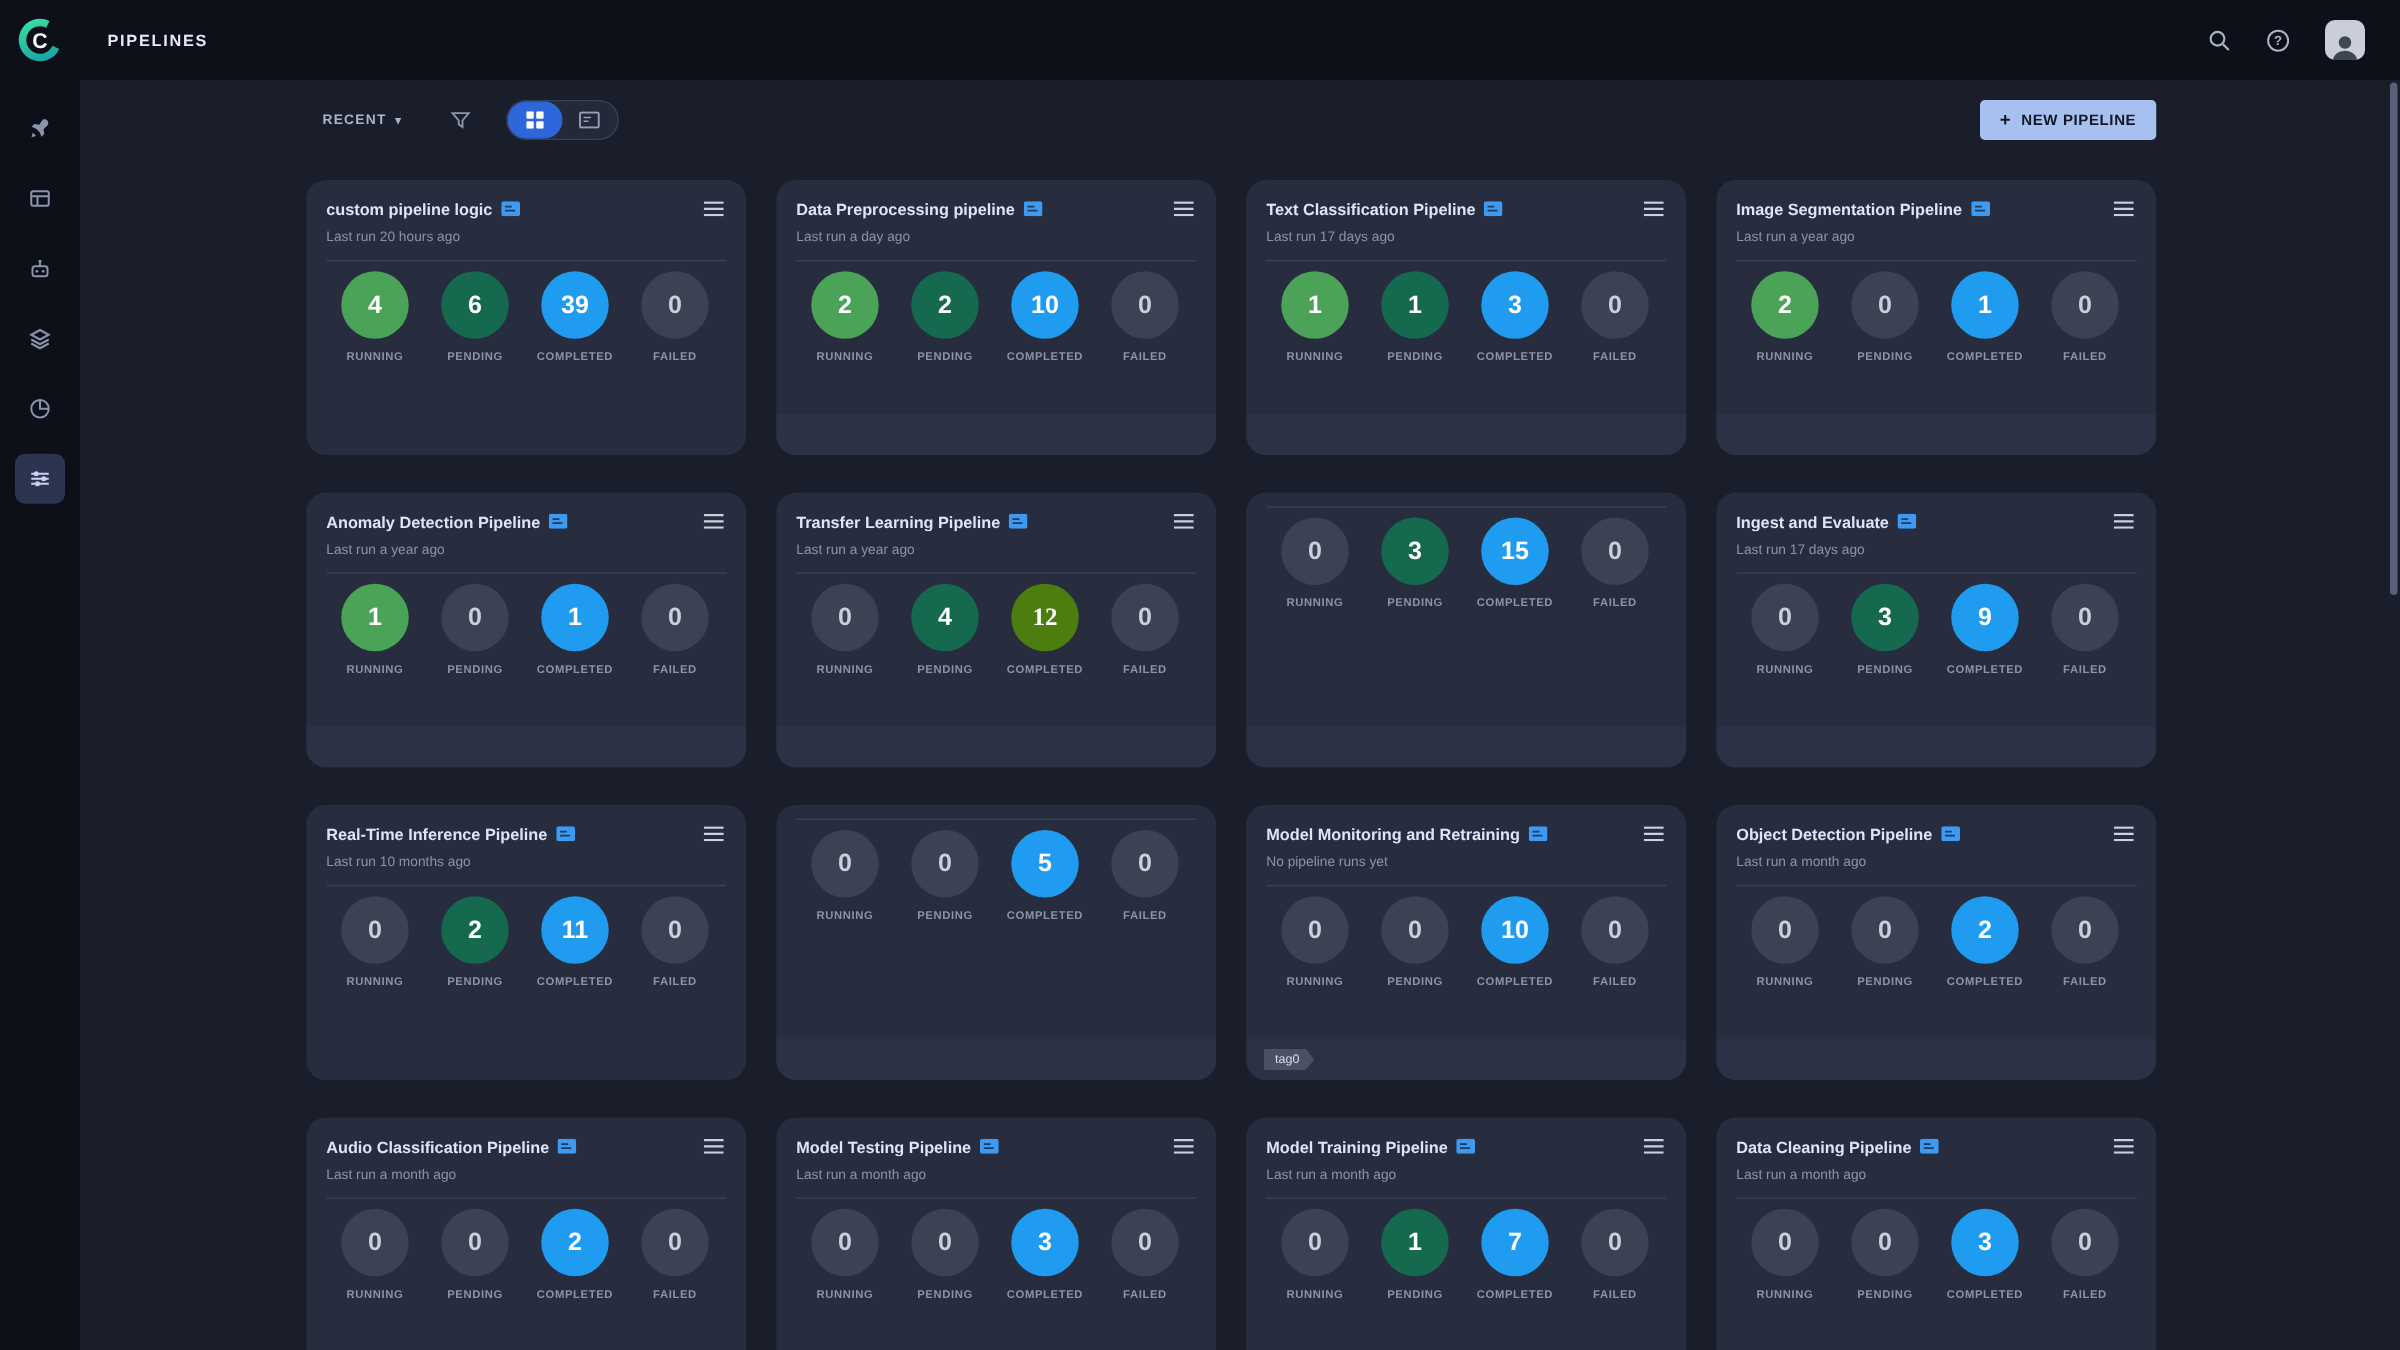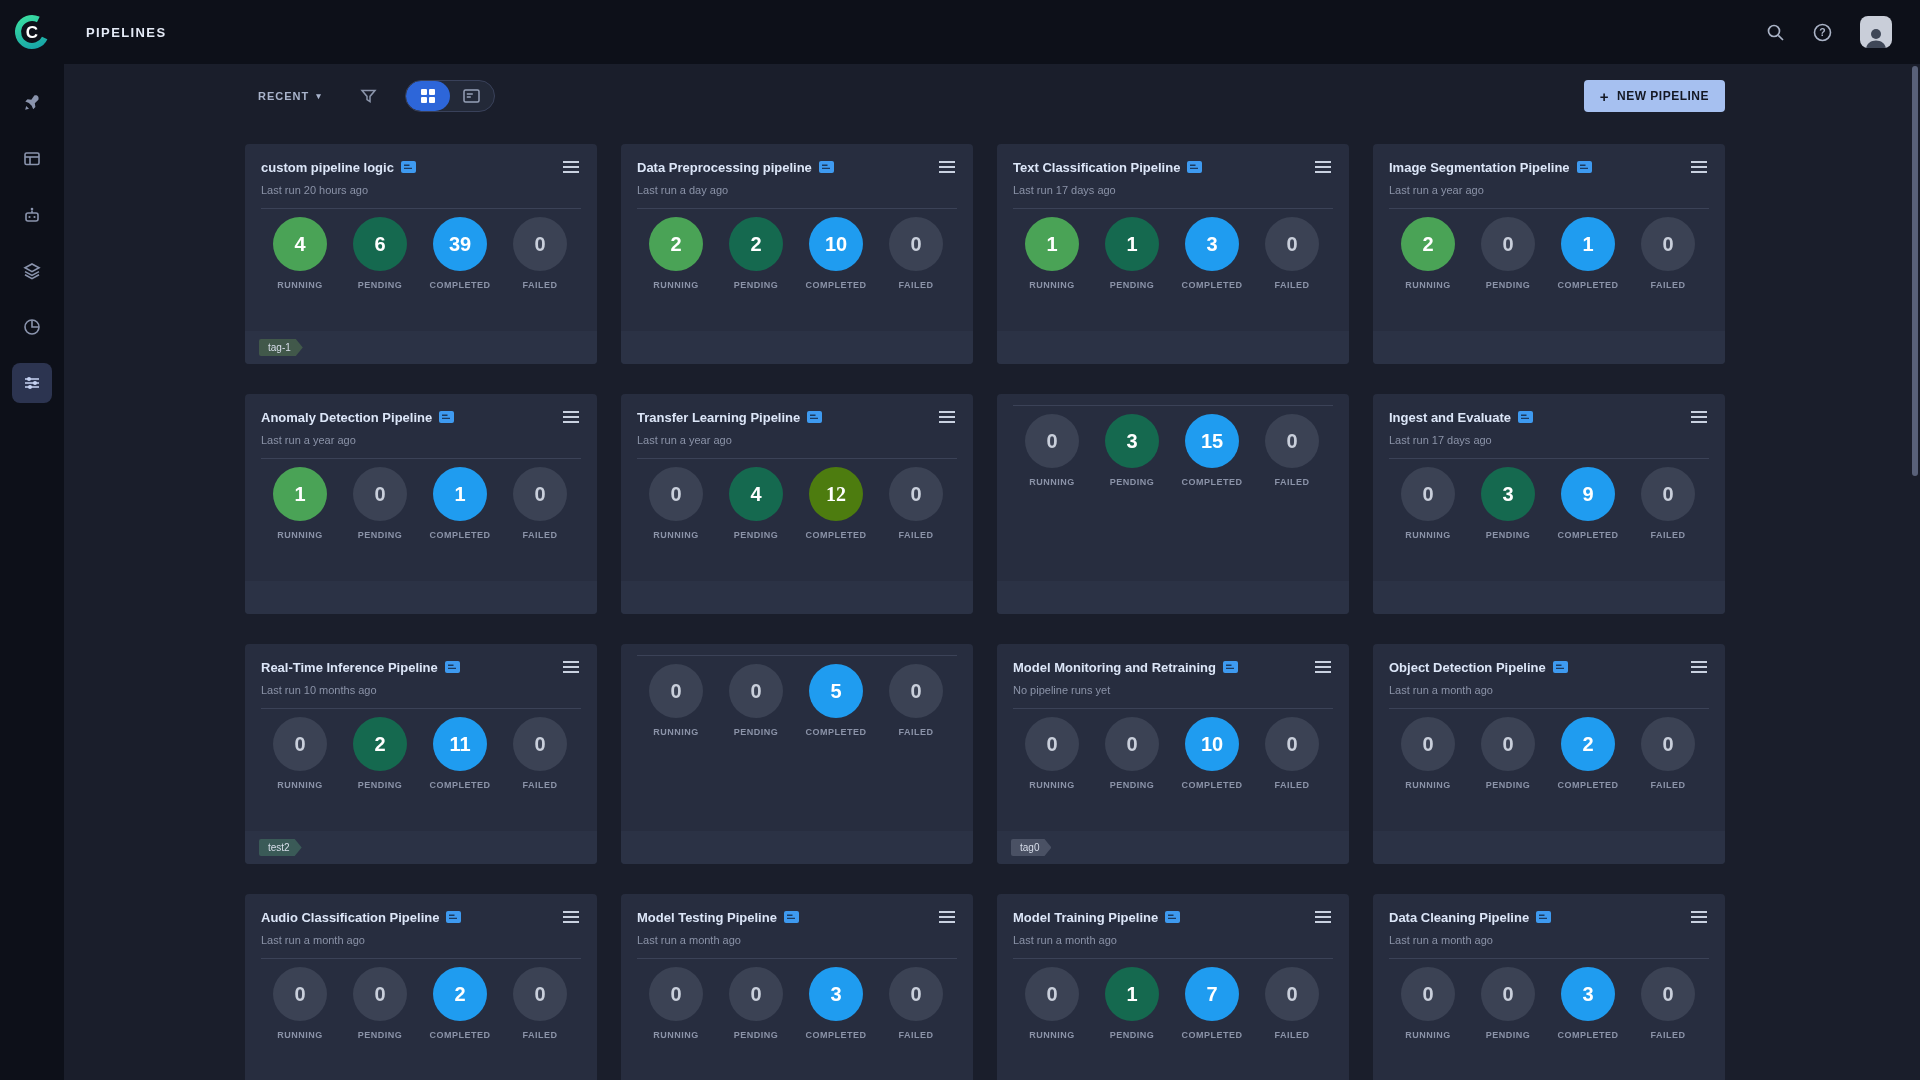--- a/index.html
+++ b/index.html
@@ -35,21 +35,21 @@
   .view-btn { width:44px; height:100%; display:flex; align-items:center; justify-content:center; cursor:pointer; }
   .view-btn.selected { background:#2d66d9; border-radius:16px; }
   .new-pipeline-btn { margin-left:auto; height:32px; padding:0 16px; border:none; border-radius:4px;
     background:#a6c0f0; color:#141824; font-family:"Liberation Sans",sans-serif; font-size:12px;
     font-weight:bold; letter-spacing:.5px; display:flex; align-items:center; gap:8px; cursor:pointer; }
   .new-pipeline-btn .plus { font-size:15px; font-weight:bold; line-height:1; }
 
   
   .grid { margin:16px 0 0 181px; width:1480px; display:grid;
     grid-template-columns:repeat(4, 352px); column-gap:24px; row-gap:30px; }
-  .card { position:relative; width:352px; height:220px; background:#272d3f; border-radius:4px;
+  .card { position:relative; width:352px; height:220px; background:#272d3f; border-radius:16px;
     overflow:hidden; cursor:pointer; }
   .card-head { padding:14px 16px 0 16px; }
   .card-title-row { display:flex; align-items:center; height:18px; }
   .card-title { color:#dce6f8; font-size:13px; font-weight:bold; white-space:nowrap;
     overflow:hidden; text-overflow:ellipsis; max-width:270px; }
   .card-title-icon { margin-left:7px; display:flex; flex:none; }
   .card-menu { margin-left:auto; display:flex; padding:2px; cursor:pointer; }
   .card-lastrun { margin-top:8px; color:#8b93a8; font-size:11px; height:13px; }
   .card-divider { margin:11px 16px 0 16px; border-top:1px solid #3b4257; }
   .stats { display:flex; margin-top:8px; padding-left:15px; }
@@ -218,23 +218,20 @@
           </div>
           <div class="stat">
             <div class="stat-circle" style="background: rgb(31, 156, 240); text-align: right;">39</div>
             <div class="stat-label">COMPLETED</div>
           </div>
           <div class="stat">
             <div class="stat-circle zero" style="background: rgb(59, 66, 84);">0</div>
             <div class="stat-label">FAILED</div>
           </div>
         </div>
-    <div class="card-footer">
-          <span class="tag" style="background: rgb(65, 88, 74);">tag-1</span>
-        </div>
   </div>
 
   <div class="card">
     <div class="card-head">
       <div class="card-title-row">
         <span class="card-title">Data Preprocessing pipeline</span>
         <span class="card-title-icon">
           <svg width="15" height="12" viewBox="0 0 15 12">
             <rect width="15" height="12" rx="2" fill="#3e9af0"></rect>
             <path d="M3 4.2h5.5M3 7.4h8" stroke="#1c3a5e" stroke-width="1.4"></path>
@@ -522,23 +519,20 @@
             <div class="stat-label">PENDING</div>
           </div>
           <div class="stat">
             <div class="stat-circle" style="background: rgb(31, 156, 240);">11</div>
             <div class="stat-label">COMPLETED</div>
           </div>
           <div class="stat">
             <div class="stat-circle zero" style="background: rgb(59, 66, 84);">0</div>
             <div class="stat-label">FAILED</div>
           </div>
-        </div>
-    <div class="card-footer">
-          <span class="tag" style="background: rgb(58, 90, 87);">test2</span>
         </div>
   </div>
 
   <div class="card">
     <div class="card-divider"></div>
     <div class="stats">
           <div class="stat">
             <div class="stat-circle zero" style="background: rgb(59, 66, 84);">0</div>
             <div class="stat-label">RUNNING</div>
           </div>

